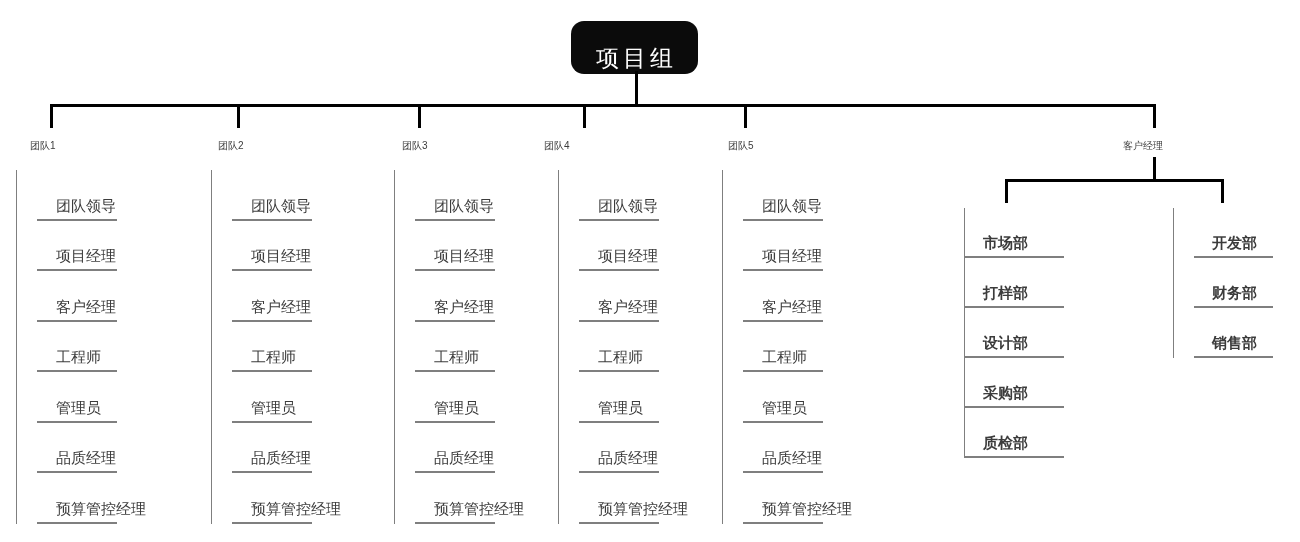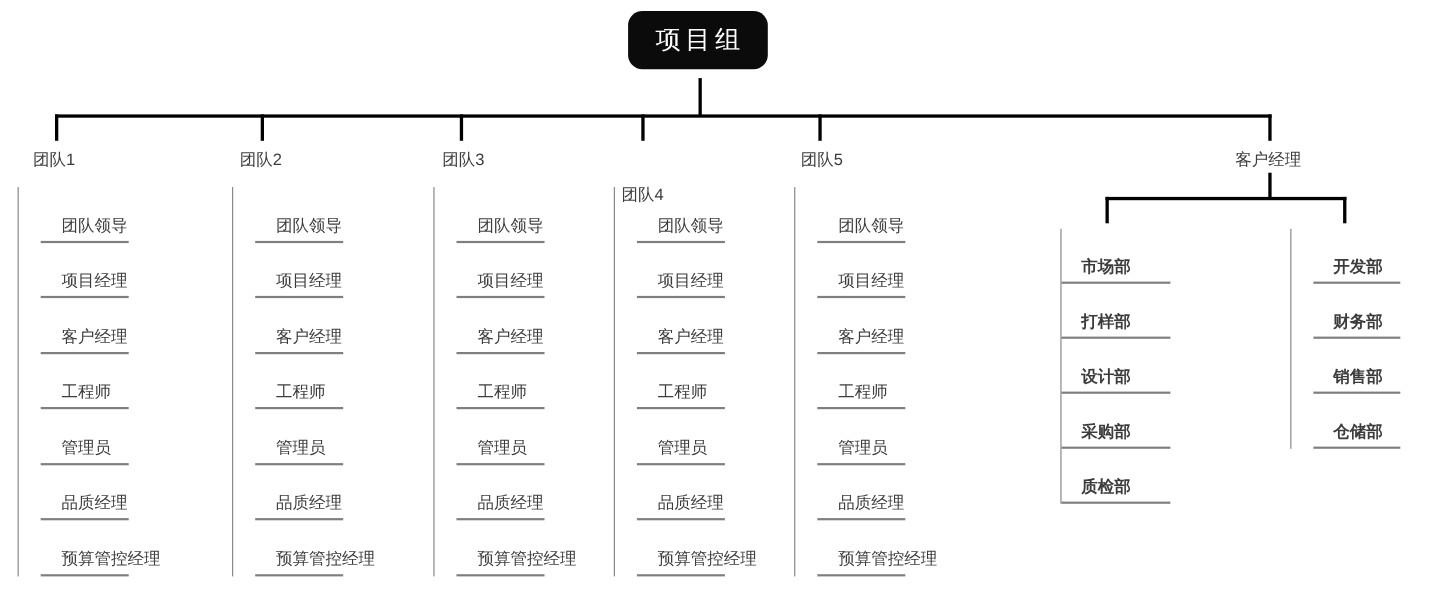--- a/index.html
+++ b/index.html
@@ -15,39 +15,39 @@
     width: 1300px; height: 542px;
     font-family: "Liberation Sans", "DejaVu Sans", sans-serif;
     color: var(--text);
     position: relative;
     overflow: hidden;
   }
   .canvas { position: absolute; inset: 0; }
 
   
   .root-node {
-    position: absolute; left: 571px; top: 10px;
+    position: absolute; left: 571px; top: 21px;
     width: 127px; height: 53px;
     background: var(--root_bg);
     border-radius: 13px;
-    display: flex; align-items: center; justify-content: center;
+    display: flex; align-items: flex-end; justify-content: center;
     color: var(--root_text);
     font-size: 23px; letter-spacing: 4px;
     text-indent: 4px; 
   }
 
   
   .cline { position: absolute; background: var(--connector); }
   .v { width: 3px; }
   .h { height: 3px; }
 
   
   .branch-label {
     position: absolute; top: 138px;
-    font-size: 15px; line-height: 16px;
+    font-size: 10px; line-height: 16px;
     white-space: nowrap; color: var(--text);
   }
 
   
   .list-col {
     position: absolute;
     border-left: 1.5px solid var(--line);
   }
   .team-col { top: 170px; width: 101px; padding-left: 20px; }
   .dept-col { top: 208px; width: 100px; }
@@ -80,21 +80,21 @@
   <div class="cline v" style="left:1153px;top:104px; height:24px;"></div>
 
   <div class="cline v" style="left:1153px;top:157px; height:23px;"></div>
   <div class="cline h" style="left:1005px;top:179px; width:219px;"></div>
   <div class="cline v" style="left:1005px;top:179px; height:24px;"></div>
   <div class="cline v" style="left:1221px;top:179px; height:24px;"></div>
 
   <div class="branch-label" style="left:30px;">团队1</div>
   <div class="branch-label" style="left:218px;">团队2</div>
   <div class="branch-label" style="left:402px;">团队3</div>
-  <div class="branch-label" style="left:565px;margin-top:32px;">团队4</div>
+  <div class="branch-label" style="left:544px;">团队4</div>
   <div class="branch-label" style="left:728px;">团队5</div>
   <div class="branch-label" style="left:1123px;">客户经理</div>
 
   <div class="list-col team-col" style="left:16px;">
     <div class="item">团队领导</div>
     <div class="item">项目经理</div>
     <div class="item">客户经理</div>
     <div class="item">工程师</div>
     <div class="item">管理员</div>
     <div class="item">品质经理</div>
@@ -146,16 +146,15 @@
     <div class="item">打样部</div>
     <div class="item">设计部</div>
     <div class="item">采购部</div>
     <div class="item">质检部</div>
   </div>
 
   <div class="list-col dept-col" style="left:1173px;padding-left:20px;">
     <div class="item">开发部</div>
     <div class="item">财务部</div>
     <div class="item">销售部</div>
-    <div class="item">仓储部</div>
   </div>
 
 </div>
 
 </body></html>

